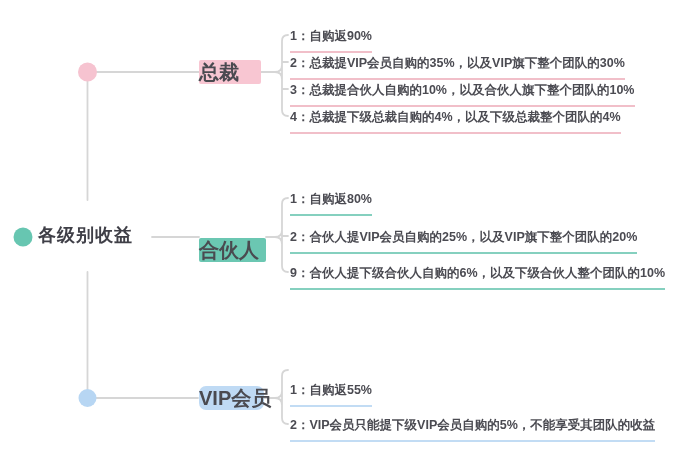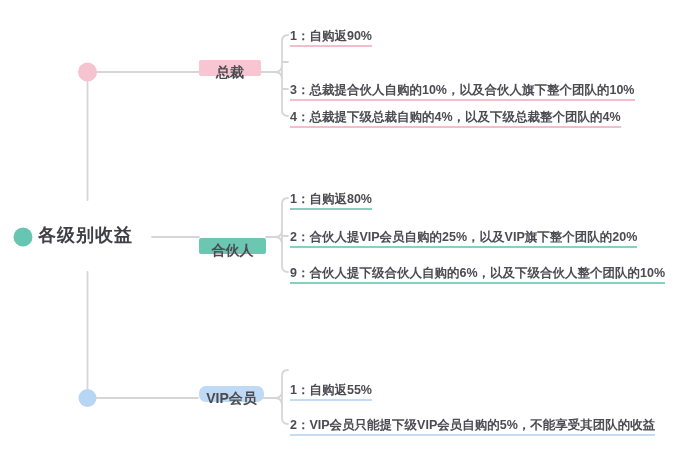--- a/index.html
+++ b/index.html
@@ -24,42 +24,42 @@
     position:absolute;
     left:38px;top:223px;
     font-size:18px;
     letter-spacing:1px;
     color:#3F3F47;
     white-space:nowrap;
   }
   .branch-box{
     position:absolute;
     left:199px;
-    height:16px;
+    height:24px;
     line-height:24px;
-    text-align:center;
-    font-size:14px;
+    text-align:left;
+    font-size:20px;
     color:#4A4A50;
     border-radius:2px;
     white-space:nowrap;
   }
   .box-president{top:60px;width:62px;}
   .box-partner{top:238px;width:67px;}
   .box-vip{top:386px;width:65px;border-radius:7px;}
   .item{
     position:absolute;
     left:290px;
     white-space:nowrap;
   }
   .item span{
     display:inline-block;
     font-size:12.5px;
     line-height:14px;
     color:#4B4B52;
-    padding-bottom:2px;
+    padding-bottom:8px;
     border-bottom:2px solid transparent;
   }
   
   .p-i0{top:26px;} .p-i1{top:53px;} .p-i2{top:80px;} .p-i3{top:107px;}
   
   .a-i0{top:189px;} .a-i1{top:227px;} .a-i2{top:263px;}
   
   .v-i0{top:380px;text-align:right;} .v-i1{top:415px;}
 </style>
 </head>
@@ -81,20 +81,23 @@
 
   <div class="root-label">各级别收益</div>
 
   <div class="branch-box box-president" style="background-color: rgb(248, 198, 210);">总裁</div>
   <div class="branch-box box-partner" style="background-color: rgb(107, 199, 178);">合伙人</div>
   <div class="branch-box box-vip" style="background-color: rgb(191, 218, 244);">VIP会员</div>
 
   <div class="item p-i0">
     <span style="border-bottom-color: rgb(241, 191, 201);">1：自购返90%</span>
   </div>
+  <div class="item p-i1">
+    <span style="border-bottom-color: rgb(241, 191, 201);">2：总裁提VIP会员自购的35%，以及VIP旗下整个团队的30%</span>
+  </div>
   <div class="item p-i2">
     <span style="border-bottom-color: rgb(241, 191, 201);">3：总裁提合伙人自购的10%，以及合伙人旗下整个团队的10%</span>
   </div>
   <div class="item p-i3">
     <span style="border-bottom-color: rgb(241, 191, 201); text-align: right;">4：总裁提下级总裁自购的4%，以及下级总裁整个团队的4%</span>
   </div>
 
   <div class="item a-i0">
     <span style="border-bottom-color: rgb(133, 208, 191);">1：自购返80%</span>
   </div>

